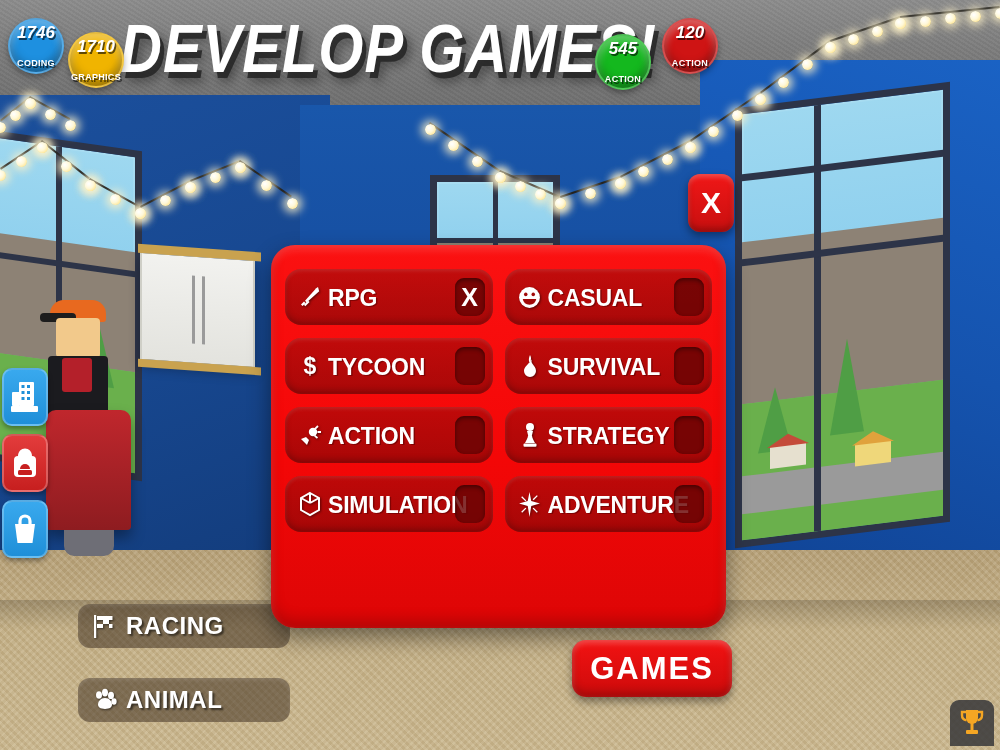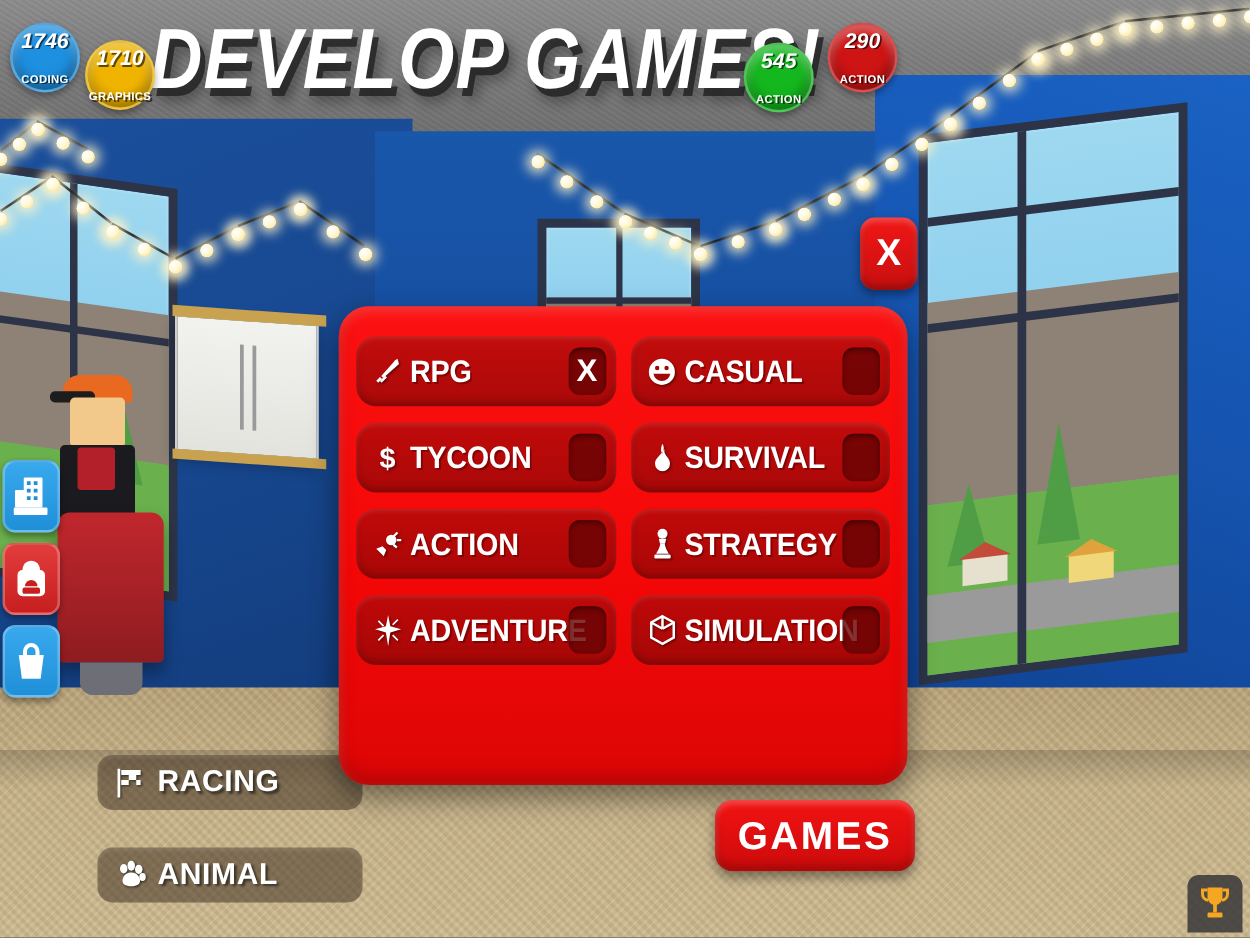--- a/index.html
+++ b/index.html
@@ -366,21 +366,21 @@
       </div>
       <div class="badge" style="left: 68px; top: 32px; background: radial-gradient(circle at 38% 28%, rgb(240, 180, 0) 0%, rgb(240, 180, 0) 55%, rgba(0, 0, 0, 0.35) 140%), rgb(240, 180, 0);">
         <div class="bv">1710</div>
         <div class="bl">GRAPHICS</div>
       </div>
       <div class="badge" style="left: 595px; top: 34px; background: radial-gradient(circle at 38% 28%, rgb(20, 184, 30) 0%, rgb(20, 184, 30) 55%, rgba(0, 0, 0, 0.35) 140%), rgb(20, 184, 30);">
         <div class="bv">545</div>
         <div class="bl">ACTION</div>
       </div>
       <div class="badge" style="left: 662px; top: 18px; background: radial-gradient(circle at 38% 28%, rgb(207, 20, 20) 0%, rgb(207, 20, 20) 55%, rgba(0, 0, 0, 0.35) 140%), rgb(207, 20, 20);">
-        <div class="bv">290</div>
+        <div class="bv">120</div>
         <div class="bl">ACTION</div>
       </div>
     </div>
 
   <div class="rail">
     <div class="rail-btn blue">
       <svg width="30" height="34" viewBox="0 0 30 34" fill="#fff">
         <rect x="9" y="2" width="15" height="24" rx="1"></rect>
         <rect x="2" y="12" width="8" height="14" rx="1"></rect>
         <rect x="1" y="26" width="27" height="6" rx="1"></rect>
@@ -471,36 +471,36 @@
               <path d="M6 9h6l-1 4h-4z"></path>
               <path d="M7.2 13h3.6c.6 4 2.4 6 3.2 8H4c.8-2 2.6-4 3.2-8z"></path>
               <rect x="2.5" y="21.5" width="13" height="3.2" rx="1"></rect>
             </svg>
           </span>
           <span class="gl">STRATEGY</span>
           <span class="gbox"></span>
         </div>
         <div class="genre">
           <span class="gi">
+            <svg width="24" height="26" viewBox="0 0 24 26" fill="none" stroke="#fff" stroke-width="2">
+              <path d="M12 2l9 5v12l-9 5-9-5V7z"></path>
+              <path d="M12 2v10M12 12l9-5M12 12l-9-5"></path>
+            </svg>
+          </span>
+          <span class="gl">SIMULATION</span>
+          <span class="gbox"></span>
+        </div>
+        <div class="genre">
+          <span class="gi">
             <svg width="25" height="25" viewBox="0 0 24 24" fill="#fff">
               <path d="M12 0l1.7 8.6L22 11l-8.3 2.4L12 24l-1.7-10.6L2 11l8.3-2.4z"></path>
               <path d="M19.5 3.5l-4 4M4.5 19.5l4-4M19.5 19.5l-4-4M4.5 4.5l4 4" stroke="#fff" stroke-width="1.3"></path>
             </svg>
           </span>
           <span class="gl">ADVENTURE</span>
-          <span class="gbox"></span>
-        </div>
-        <div class="genre">
-          <span class="gi">
-            <svg width="24" height="26" viewBox="0 0 24 26" fill="none" stroke="#fff" stroke-width="2">
-              <path d="M12 2l9 5v12l-9 5-9-5V7z"></path>
-              <path d="M12 2v10M12 12l9-5M12 12l-9-5"></path>
-            </svg>
-          </span>
-          <span class="gl">SIMULATION</span>
           <span class="gbox"></span>
         </div>
       </div>
   </div>
 
   <div class="done-btn">GAMES</div>
 
   <div id="pills">
       <div class="pill" style="top: 604px;">
         <span class="pi">

